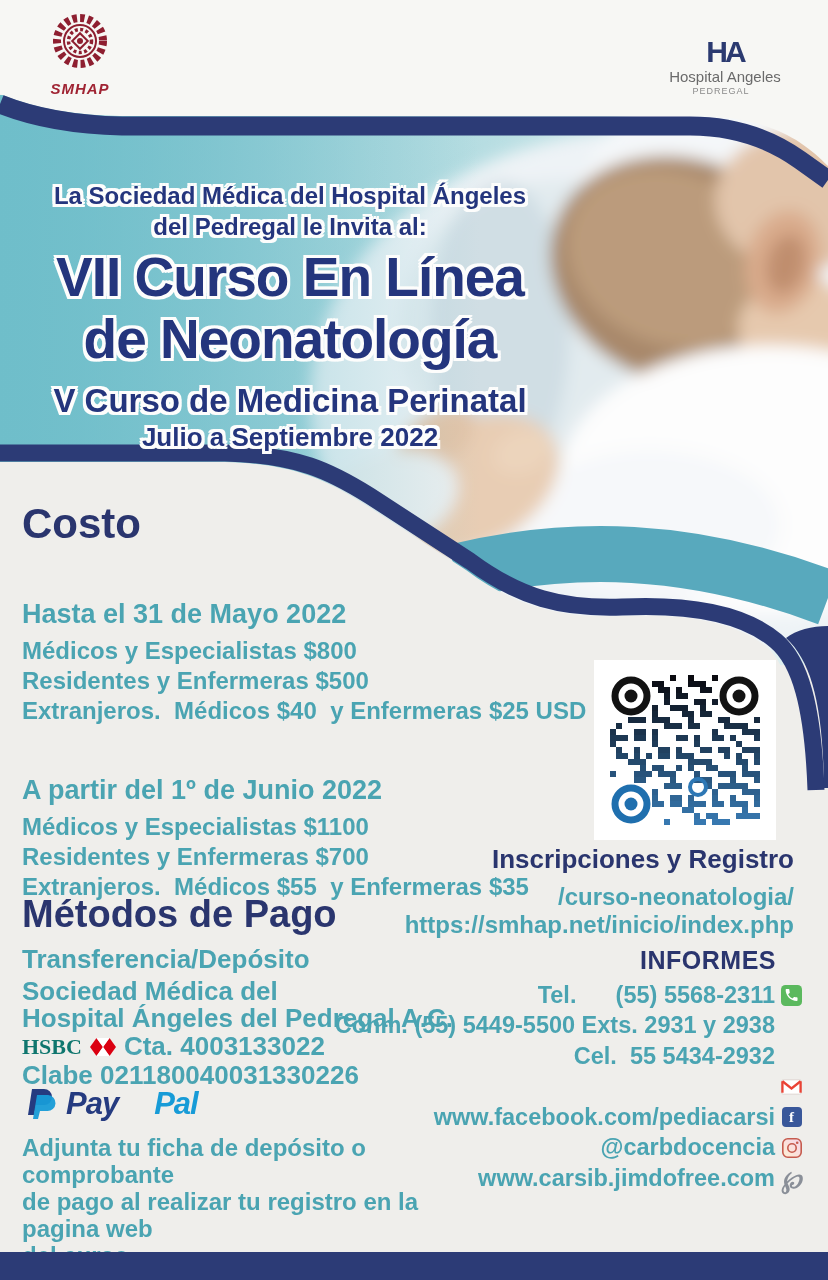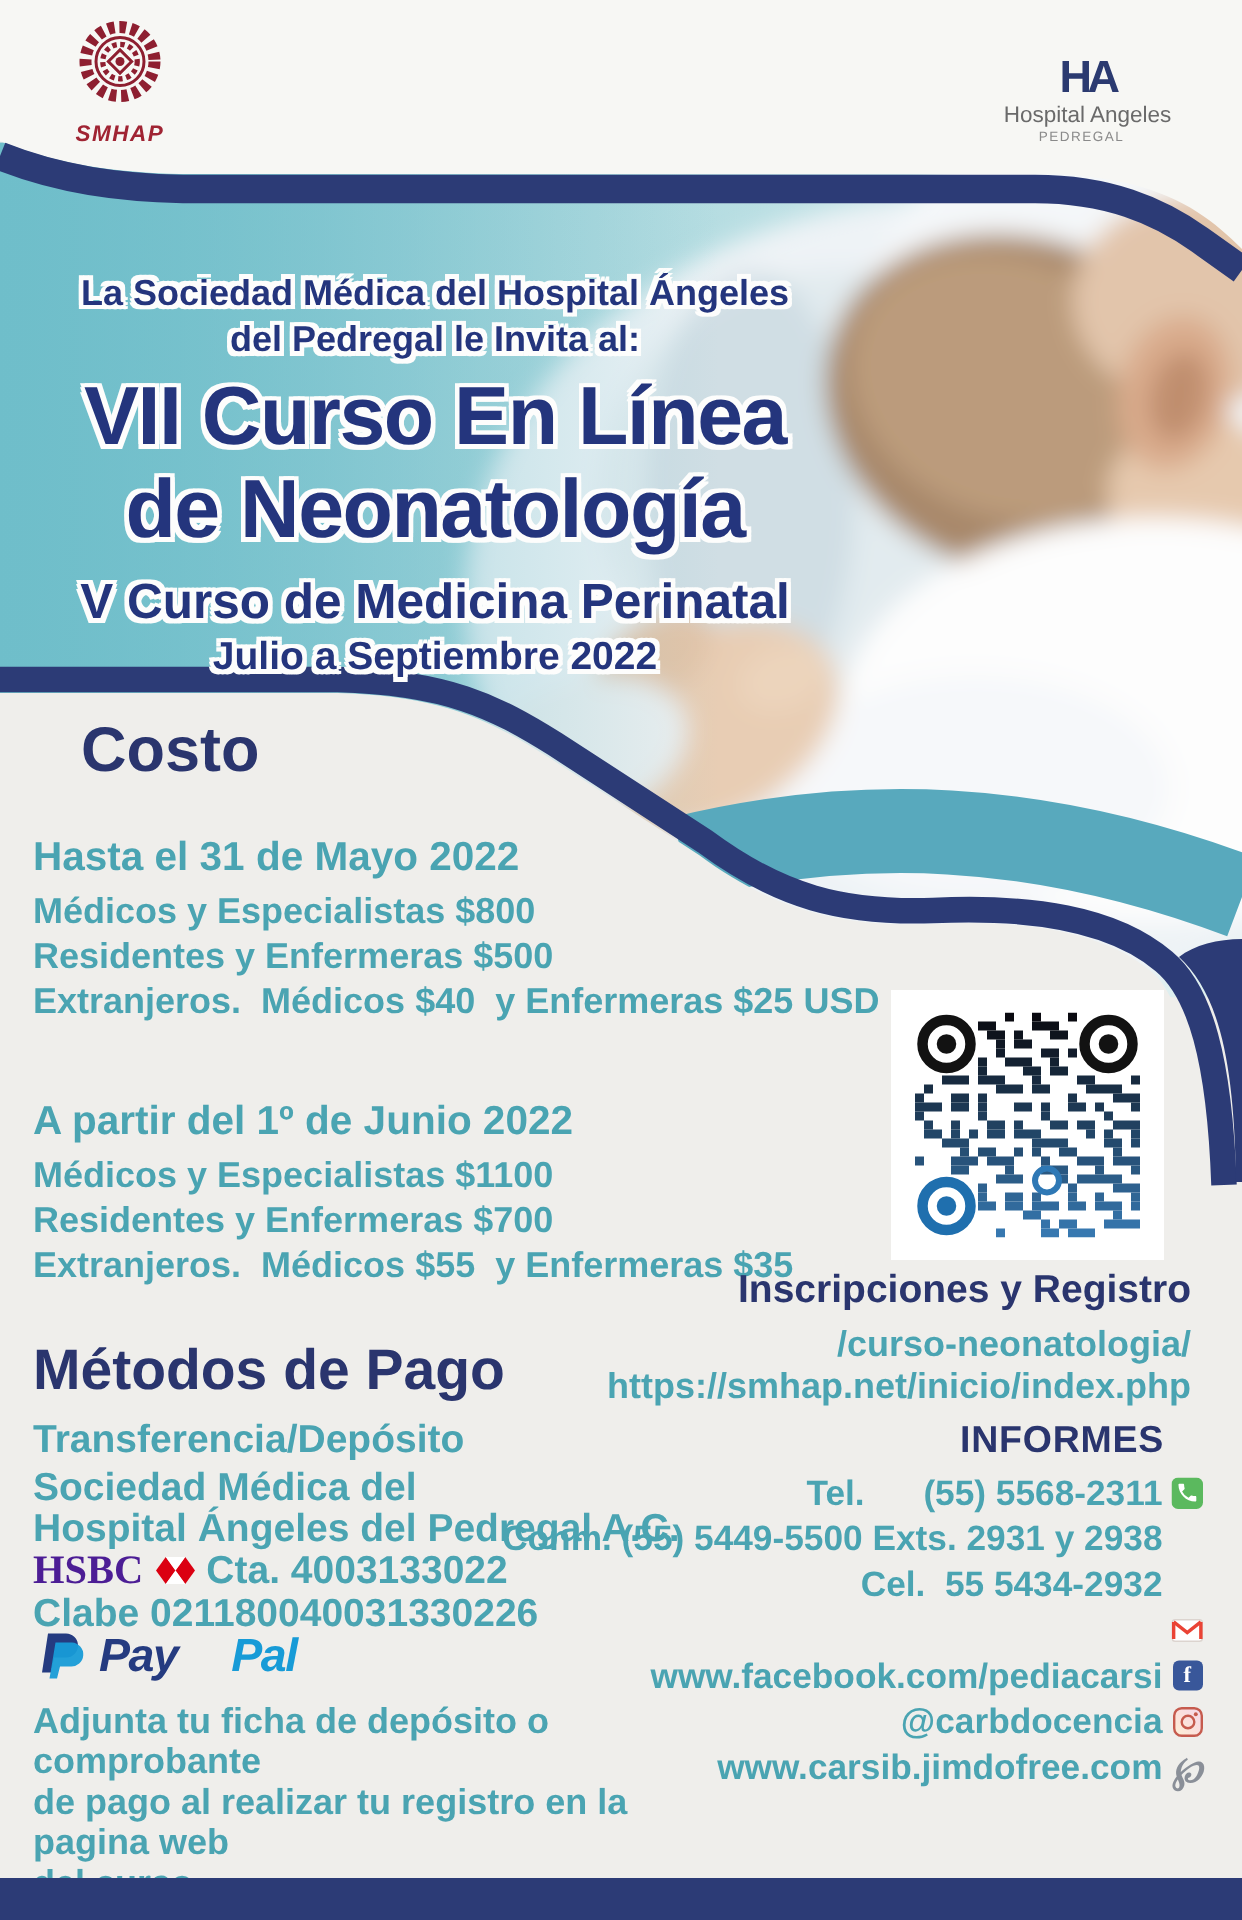--- a/index.html
+++ b/index.html
@@ -11,30 +11,30 @@
   .outline{text-shadow:-3px -3px 0 #fdfdfc,3px -3px 0 #fdfdfc,-3px 3px 0 #fdfdfc,3px 3px 0 #fdfdfc,
            0 -3px 0 #fdfdfc,0 3px 0 #fdfdfc,-3px 0 0 #fdfdfc,3px 0 0 #fdfdfc;}
   .invite{font-size:24px;font-weight:bold;line-height:31px;}
   .title{font-size:55px;font-weight:800;line-height:54px;letter-spacing:-1px;margin-top:8px;}
   .subtitle{font-size:33px;font-weight:800;margin-top:16px;}
   .dates{font-size:26px;font-weight:700;margin-top:2px;}
   
   .navy-h{color:#2a356e;font-weight:800;}
   .teal{color:#4aa4b2;}
   .pre{white-space:pre-wrap;}
-  .costo{left:22px;top:476px;font-size:42px;margin-left:32px;}
-  .block-label{font-size:27px;font-weight:bold;}
+  .costo{left:22px;top:500px;font-size:42px;}
+  .block-label{font-size:27px;font-weight:bold;margin-top:43px;}
   .price-line{font-size:24px;font-weight:600;line-height:30px;}
   .early{left:22px;top:556px;}
   .late{left:22px;top:732px;}
   .gap-s{height:6px;}
   .pago{left:22px;top:893px;font-size:38px;}
   .pay-lines{left:22px;top:946px;font-size:26px;font-weight:600;line-height:27.5px;}
   .hsbc-row{display:flex;align-items:center;gap:8px;height:29px;}
-  .hsbc-word{font-family:"Liberation Serif","DejaVu Serif",serif;color:#4c1d95;font-size:27px;font-weight:600;letter-spacing:0px;}
+  .hsbc-word{font-family:"Liberation Serif","DejaVu Serif",serif;color:#0f766e;font-size:22px;font-weight:600;letter-spacing:0px;}
   .paypal{left:26px;top:1086px;display:flex;align-items:center;gap:10px;}
   .pp-word{font-size:31px;font-weight:800;font-style:italic;letter-spacing:-1px;}
   .pp-pay{color:#253b80;} .pp-pal{color:#179bd7;margin-left:36px;}
   .note{left:22px;top:1134px;font-size:24px;font-weight:600;line-height:27px;width:480px;}
   
   .qr-card{left:594px;top:660px;width:182px;height:180px;background:#ffffff;display:flex;align-items:center;justify-content:center;}
   .reg{right:34px;top:844px;text-align:right;}
   .reg-h{font-size:26px;}
   .reg-url{font-size:24px;font-weight:600;line-height:28px;margin-top:8px;}
   .informes{right:52px;top:946px;font-size:25px;letter-spacing:.5px;}

